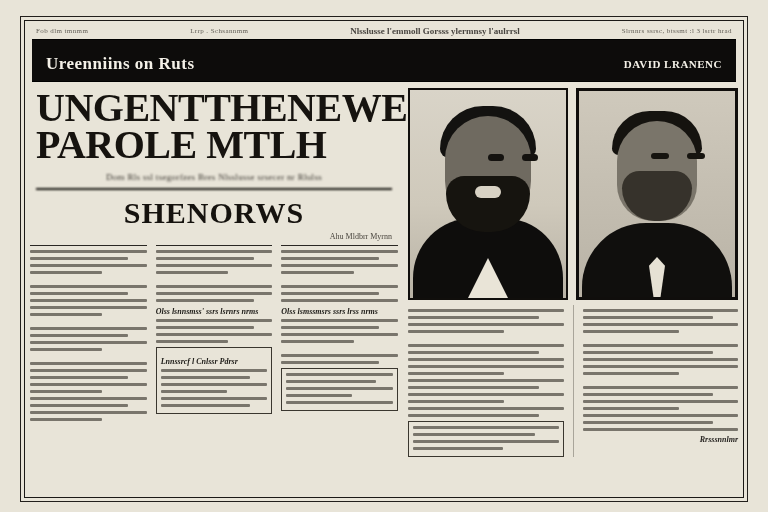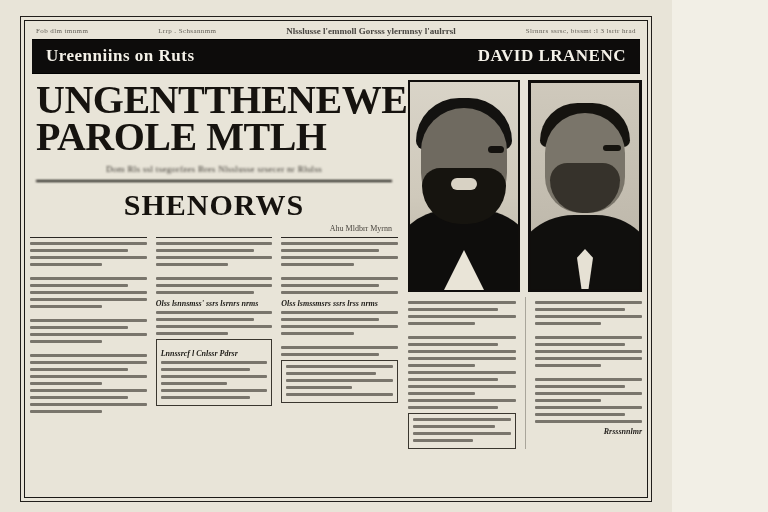--- a/index.html
+++ b/index.html
@@ -9,21 +9,21 @@
   }
   body {
     width: 768px;
     height: 512px;
     overflow: hidden;
     font-family: "Liberation Serif", serif;
   }
 
   .page {
     position: relative;
-    width: 672px;
+    width: 768px;
     height: 512px;
     background: #e8e4d8;
     box-sizing: border-box;
     padding: 14px 22px 10px 22px;
   }
 
   
   .frame-outer {
     position: absolute;
     left: 20px; right: 20px; top: 16px; bottom: 10px;
@@ -59,33 +59,33 @@
   .top-strip span { opacity: .85; }
   .top-strip .mid { font-size: 9px; font-weight: bold; color: #2a2724; letter-spacing: 0; }
 
   
   .masthead {
     background: #0d0c0b;
     color: #f4f1e8;
     display: flex;
     align-items: center;
     justify-content: space-between;
-    padding: 6px 14px 7px 14px;
+    padding: 14px 14px 7px 14px;
     margin: 0 2px;
     border-top: 1px solid #000;
     border-bottom: 1px solid #000;
   }
   .masthead .left {
     font-size: 17px;
     font-weight: bold;
     letter-spacing: .5px;
     filter: blur(0.35px);
   }
   .masthead .right {
-    font-size: 17px;
+    font-size: 11px;
     font-weight: bold;
     letter-spacing: .5px;
     filter: blur(0.35px);
   }
 
   .below-masthead {
     display: flex;
     gap: 10px;
     margin-top: 6px;
   }

